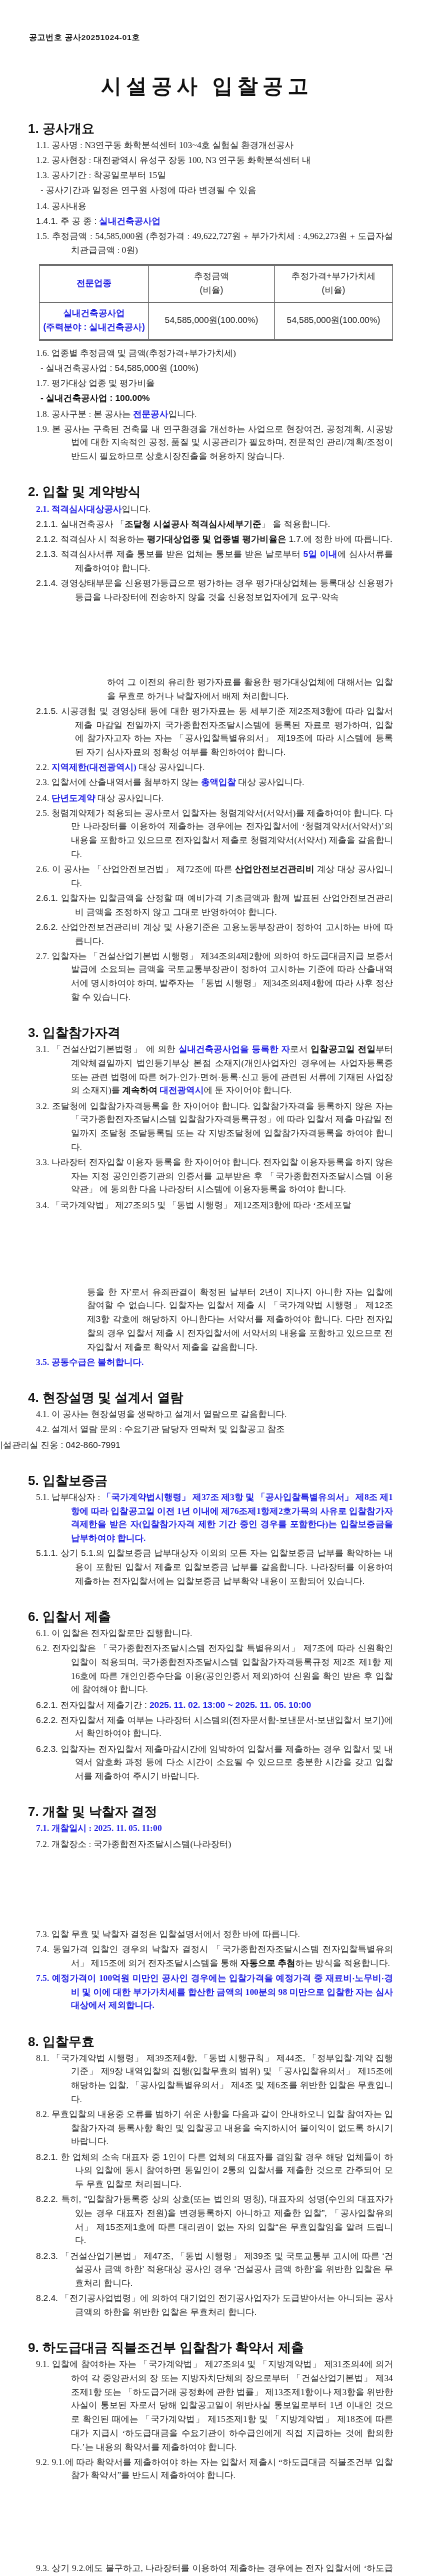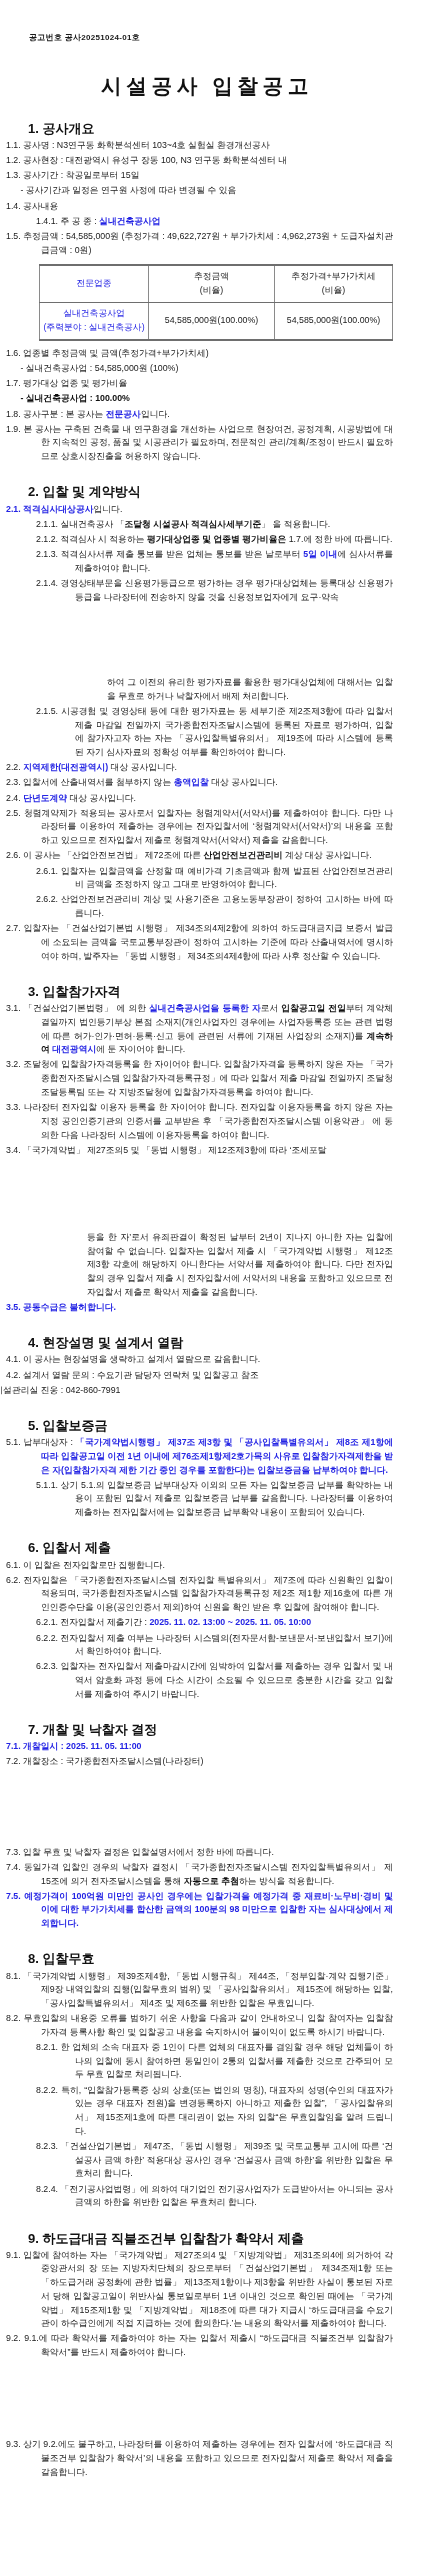--- a/index.html
+++ b/index.html
@@ -6,40 +6,40 @@
   #doc{
     width:426px;height:3611px;overflow:hidden;box-sizing:border-box;
     background:#ffffff;color:#191919;position:relative;
     font-family:"Liberation Sans","DejaVu Sans",sans-serif;
     padding-top:32px;
   }
   .notice{margin-left:29px;font-size:8px;font-weight:700;letter-spacing:0.3px;}
   .title{margin:29px 12px 0 0;text-align:center;font-size:20.6px;font-weight:800;letter-spacing:4.6px;color:#111;}
   h2.sec{margin:21.6px 34px 3.1px 28px;font-size:13px;font-weight:700;line-height:14px;color:#111;}
   p{margin:0 33px 1.5px 0;font-size:8.8px;line-height:13.7px;text-align:justify;color:#191919;word-break:normal;}
-  .i2{padding-left:41px;text-indent:-35px;}
+  .i2{padding-left:71px;text-indent:-35px;font-family:Liberation Serif, serif;}
   .i3{padding-left:75px;text-indent:-39px;}
   .c2{padding-left:71px;margin-left:16px;}
   .c3{padding-left:107px;}
-  .dash{padding-left:40px;text-indent:-19.6px;}
+  .dash{padding-left:60px;text-indent:-19.6px;}
   .star{text-indent:-15.5px;}
   .bl{color:#2424e4;font-weight:700;}
   .bd{font-weight:700;color:#111;}
   .gap{width:100%;}
   .g1{height:70px;}.g2{height:72px;}.g3{height:75px;}.g4{height:77px;}
   .tbl{
     border-collapse:collapse;margin:6.2px 0 6.2px 39px;width:353px;table-layout:fixed;
     border-top:2.1px solid #6e6e6e;border-bottom:2.1px solid #6e6e6e;
   }
   .tbl td{
     border:0.8px solid #8a8a8a;text-align:center;vertical-align:middle;
     font-size:8.8px;line-height:13.4px;padding:4.6px 2.1px;color:#191919;
   }
   .tbl tr.hd td{border-bottom:1.5px solid #6e6e6e;}
-  .tbl .c1{color:#2424e4;font-weight:400;}
+  .tbl .c1{color:#2424e4;font-weight:700;}
 </style>
 </head>
 <body>
 
 <div id="doc">
 
   <div class="notice">공고번호 공사20251024-01호</div>
   <h1 class="title">시설공사 입찰공고</h1>
 
   <h2 class="sec">1. 공사개요</h2>

